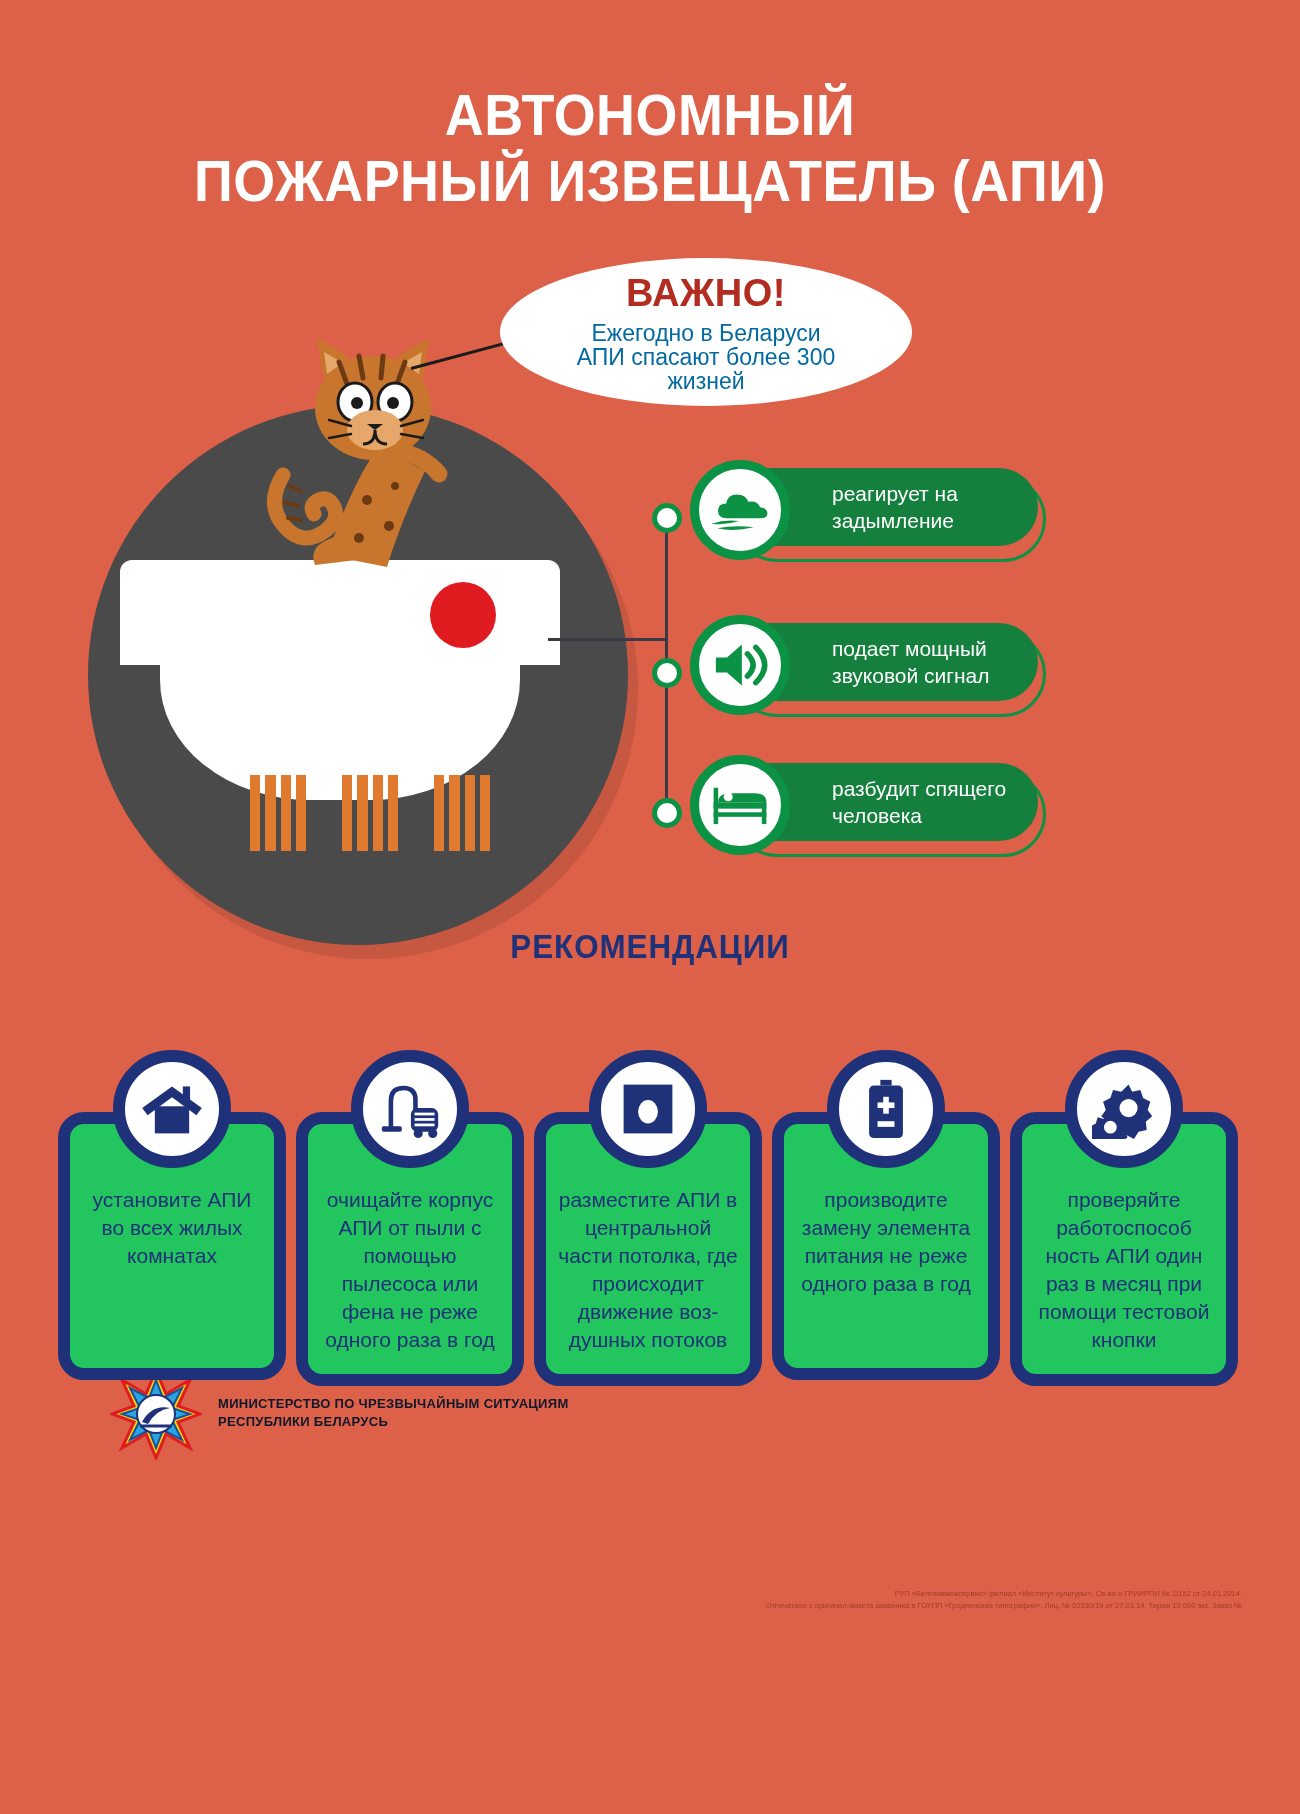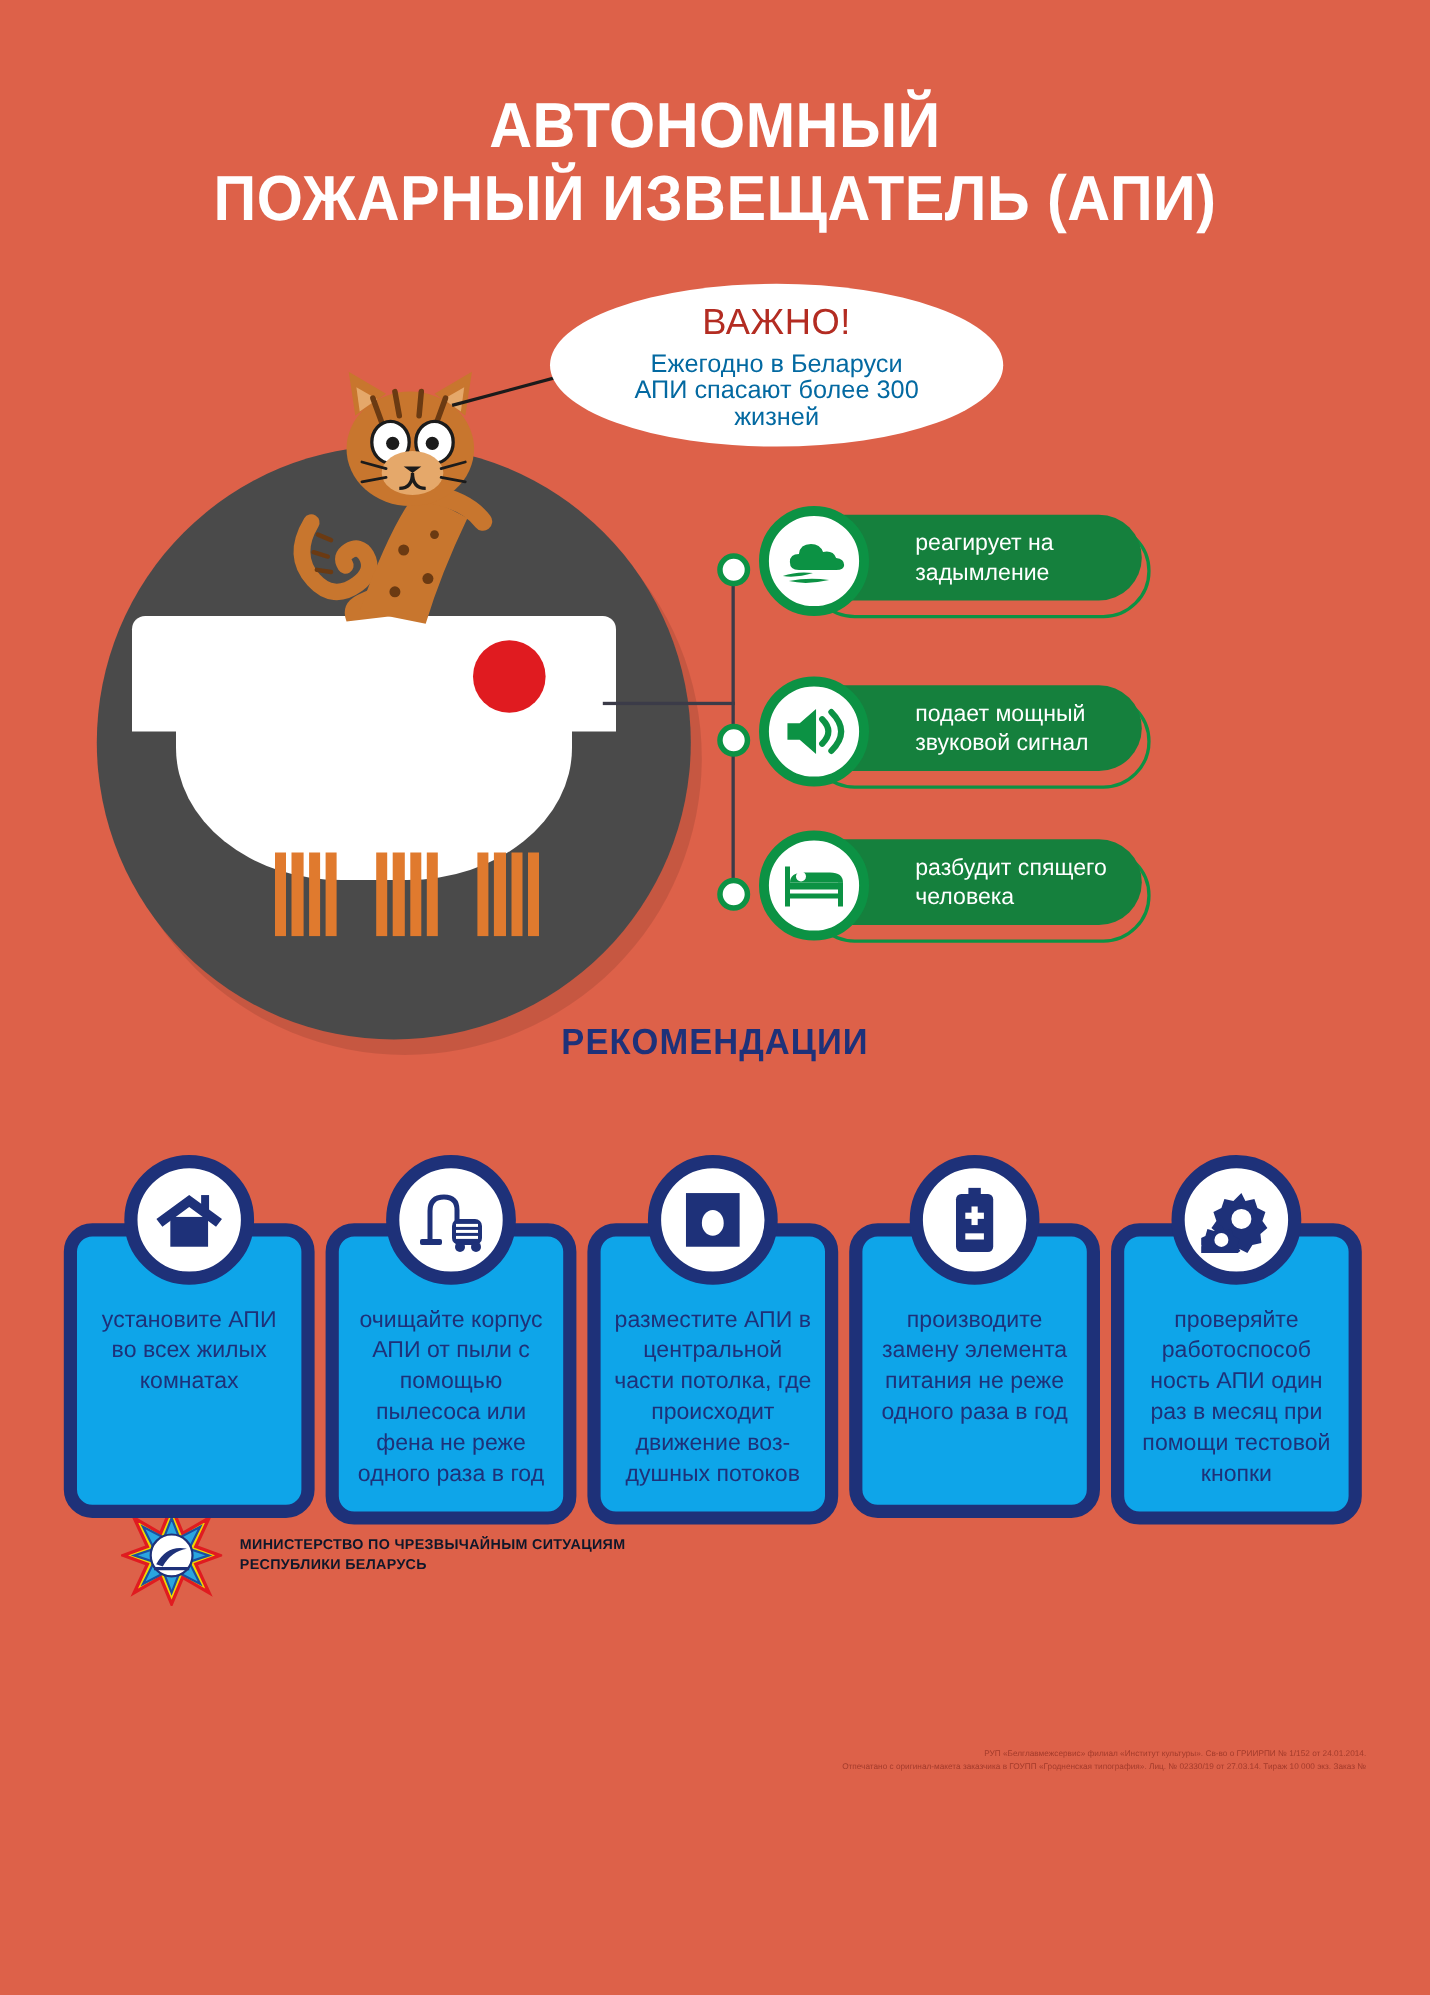--- a/index.html
+++ b/index.html
@@ -59,21 +59,21 @@
   
   .bubble {
     position:absolute; left:500px; top:258px;
     width:412px; height:148px;
     background:#ffffff; border-radius:50%;
     display:flex; flex-direction:column;
     align-items:center; justify-content:center;
     text-align:center; padding:0 40px;
   }
   .bubble-title {
-    color:#b32c22; font-weight:normal; font-size:33px; margin-bottom:6px; letter-spacing:0.5px;
+    color:#b32c22; font-weight:bold; font-size:38px; margin-bottom:6px; letter-spacing:0.5px;
   }
   .bubble-text { color:#0369a1; font-size:23px; line-height:24px; }
 
   .pointer-stick {
     position:absolute; left:411px; top:367px;
     width:114px; height:3px; background:#1b1b1b;
     transform:rotate(-15deg); transform-origin:left center;
   }
 
   
@@ -130,21 +130,21 @@
   .rec-card { position:relative; width:228px; }
   .rec-icon-circle {
     position:absolute; left:50%; top:0; transform:translateX(-50%);
     width:118px; height:118px; border-radius:50%;
     background:#ffffff; border:12px solid #1e3179;
     display:flex; align-items:center; justify-content:center;
     z-index:4;
   }
   .rec-body {
     position:relative; margin-top:62px;
-    background:#0ea5e9; border:12px solid #1e3179;
+    background:#22c55e; border:12px solid #1e3179;
     border-radius:26px;
     min-height:268px;
     padding:62px 10px 20px 10px;
     text-align:center;
     color:#1e3179; font-size:21px; line-height:28px;
     z-index:2;
   }
 
   
   .emblem { position:absolute; left:110px; top:1368px; width:92px; height:92px; }

